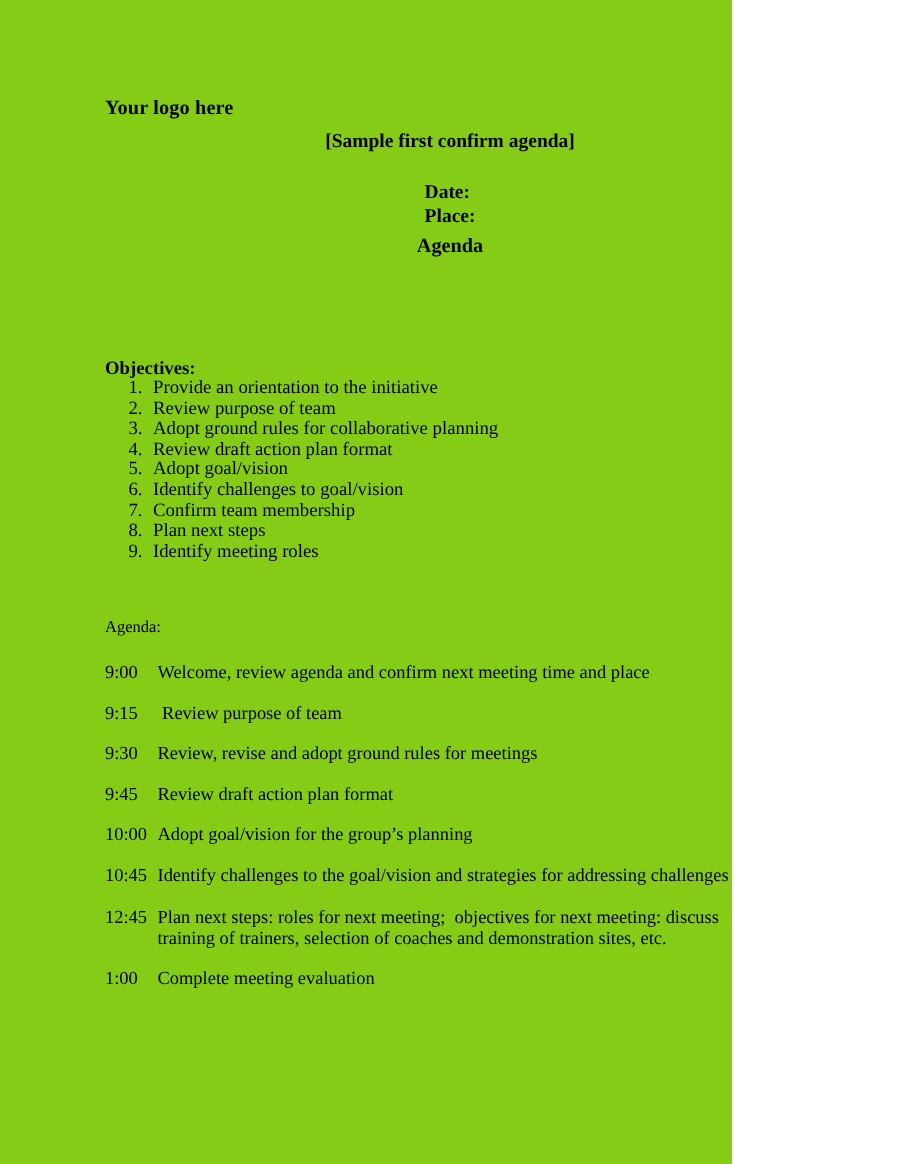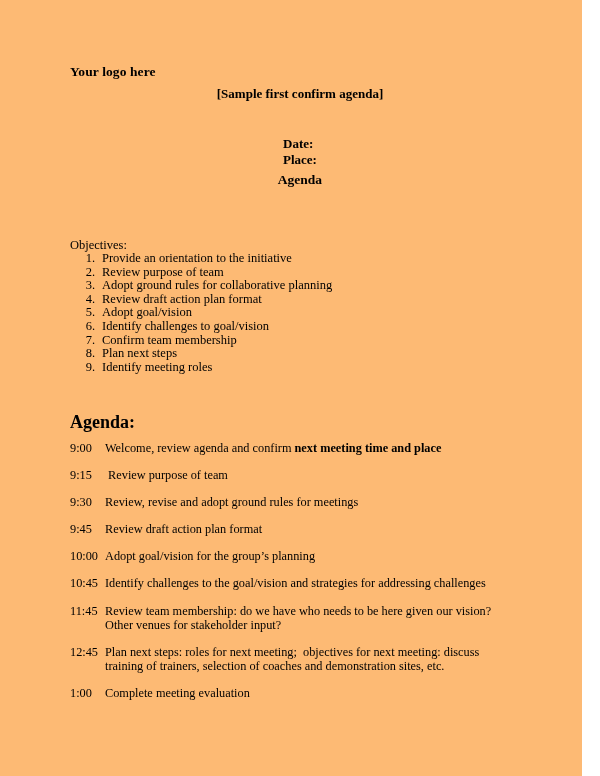--- a/index.html
+++ b/index.html
@@ -12,23 +12,23 @@
     height: 776px;
     position: relative;
     font-family: "Liberation Serif", "DejaVu Serif", serif;
     color: #000000;
     overflow: hidden;
   }
 
   .page {
     position: absolute;
     left: 0; top: 0;
-    width: 582px;
+    width: 488px;
     height: 776px;
-    background: #fdba74;
+    background: #84cc16;
   }
 
   
   .logo-line {
     position: absolute;
     left: 70px;
     top: 64px;
     font-size: 13.5px;
     font-weight: bold;
     letter-spacing: 0.1px;
@@ -48,21 +48,21 @@
     line-height: 20px;
   }
   .doc-title {
     font-size: 14.5px;
     font-weight: bold;
     line-height: 20px;
     margin-top: 18px;
   }
 
   .datetime-block {
-    margin-top: 32px;
+    margin-top: 16px;
     display: flex;
     justify-content: center;
   }
   .datetime-inner {
     text-align: left;
   }
   .datetime-inner div {
     font-size: 13px;
     font-weight: bold;
     line-height: 16px;
@@ -74,21 +74,21 @@
     font-weight: bold;
     line-height: 18px;
   }
 
   
   .objectives-heading {
     position: absolute;
     left: 70px;
     top: 238px;
     font-size: 12.5px;
-    font-weight: normal;
+    font-weight: bold;
   }
 
   .objectives-list {
     position: absolute;
     left: 70px;
     top: 252px;
     width: 440px;
   }
   .obj-item {
     display: flex;
@@ -105,22 +105,22 @@
   }
   .obj-text {
     flex: 1 1 auto;
   }
 
   
   .agenda-heading {
     position: absolute;
     left: 70px;
     top: 412px;
-    font-size: 18px;
-    font-weight: bold;
+    font-size: 11px;
+    font-weight: normal;
   }
 
   .schedule {
     position: absolute;
     left: 70px;
     top: 441px;
     width: 450px;
   }
   .sched-row {
     display: flex;
@@ -131,21 +131,21 @@
   .sched-time {
     flex: 0 0 35px;
     width: 35px;
     white-space: pre;
   }
   .sched-desc {
     flex: 1 1 auto;
     white-space: pre-wrap;
   }
   .sched-desc b {
-    font-weight: bold;
+    font-weight: normal;
   }
 </style>
 </head>
 <body>
 
 <div class="page">
 
   <div class="logo-line">Your logo here</div>
 
   <div class="center-block">
@@ -230,24 +230,20 @@
     <div class="sched-row">
       <span class="sched-time">10:00</span>
       <span class="sched-desc">Adopt goal/vision for the group’s planning</span>
     </div>
 
     <div class="sched-row">
       <span class="sched-time">10:45</span>
       <span class="sched-desc">Identify challenges to the goal/vision and strategies for addressing challenges</span>
     </div>
 
-    <div class="sched-row">
-      <span class="sched-time">11:45</span>
-      <span class="sched-desc">Review team membership: do we have who needs to be here given our vision? Other venues for stakeholder input?</span>
-    </div>
 
     <div class="sched-row">
       <span class="sched-time">12:45</span>
       <span class="sched-desc">Plan next steps: roles for next meeting;  objectives for next meeting: discuss training of trainers, selection of coaches and demonstration sites, etc.</span>
     </div>
 
     <div class="sched-row">
       <span class="sched-time">1:00</span>
       <span class="sched-desc">Complete meeting evaluation</span>
     </div>

